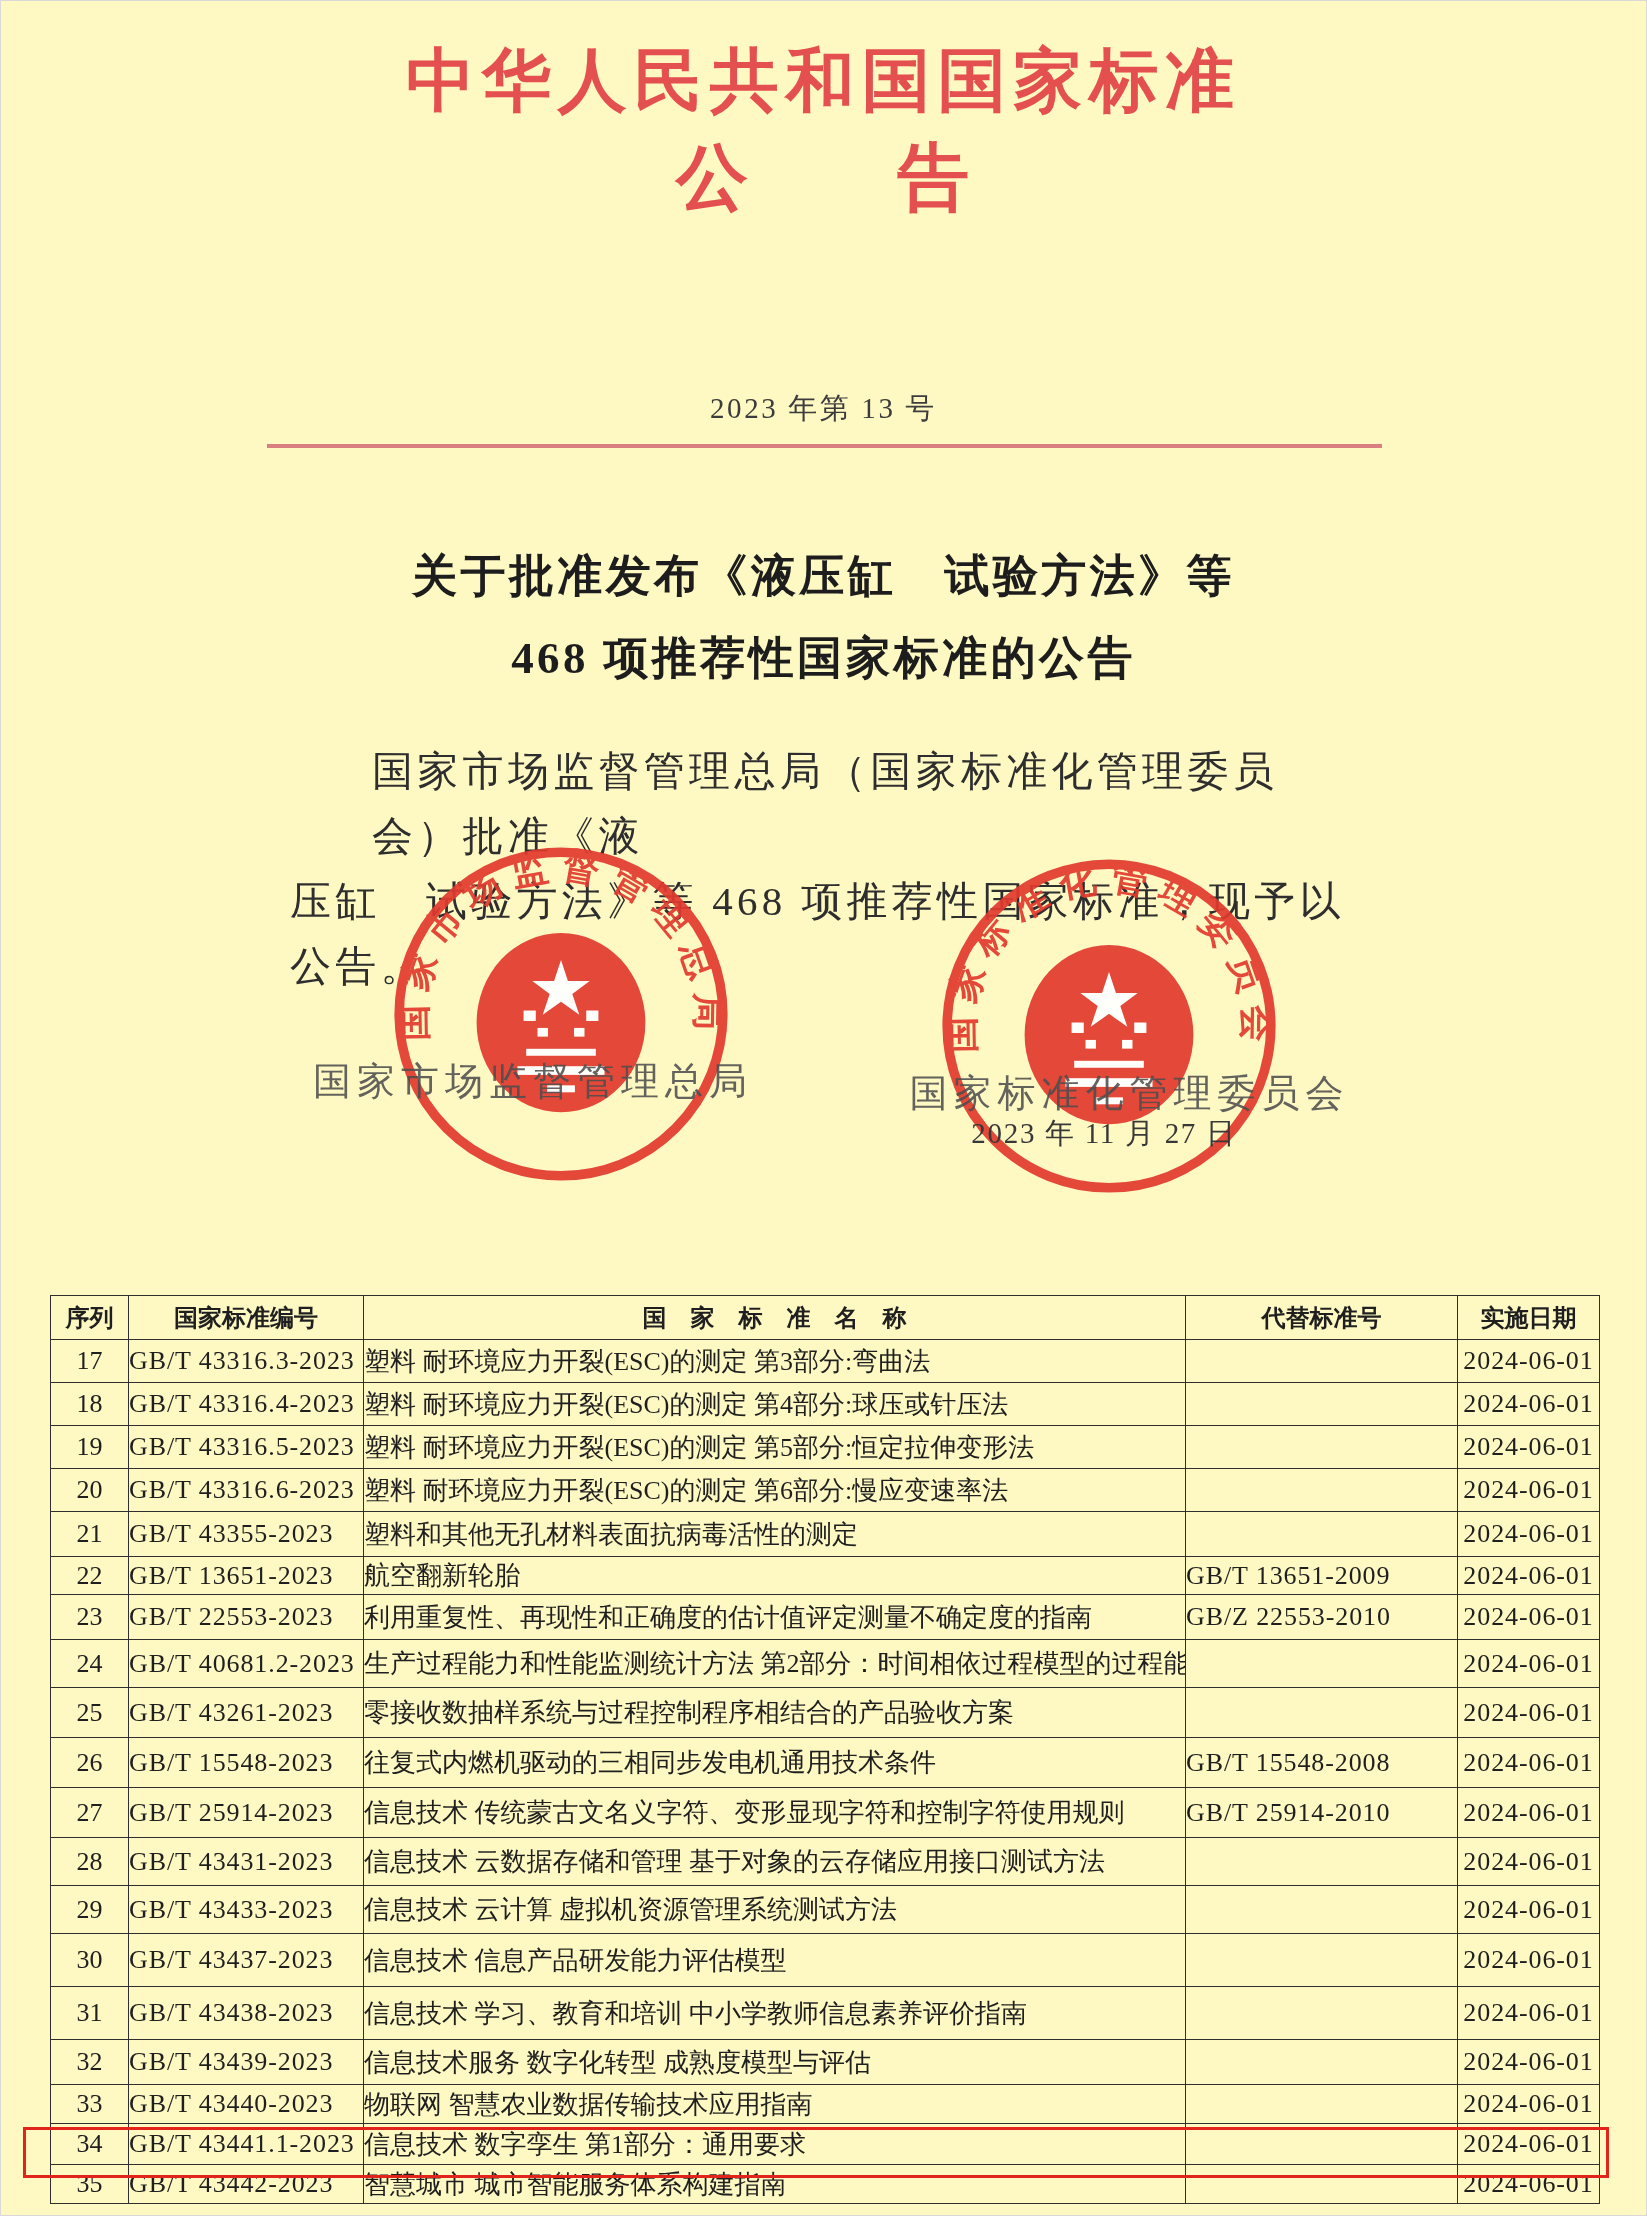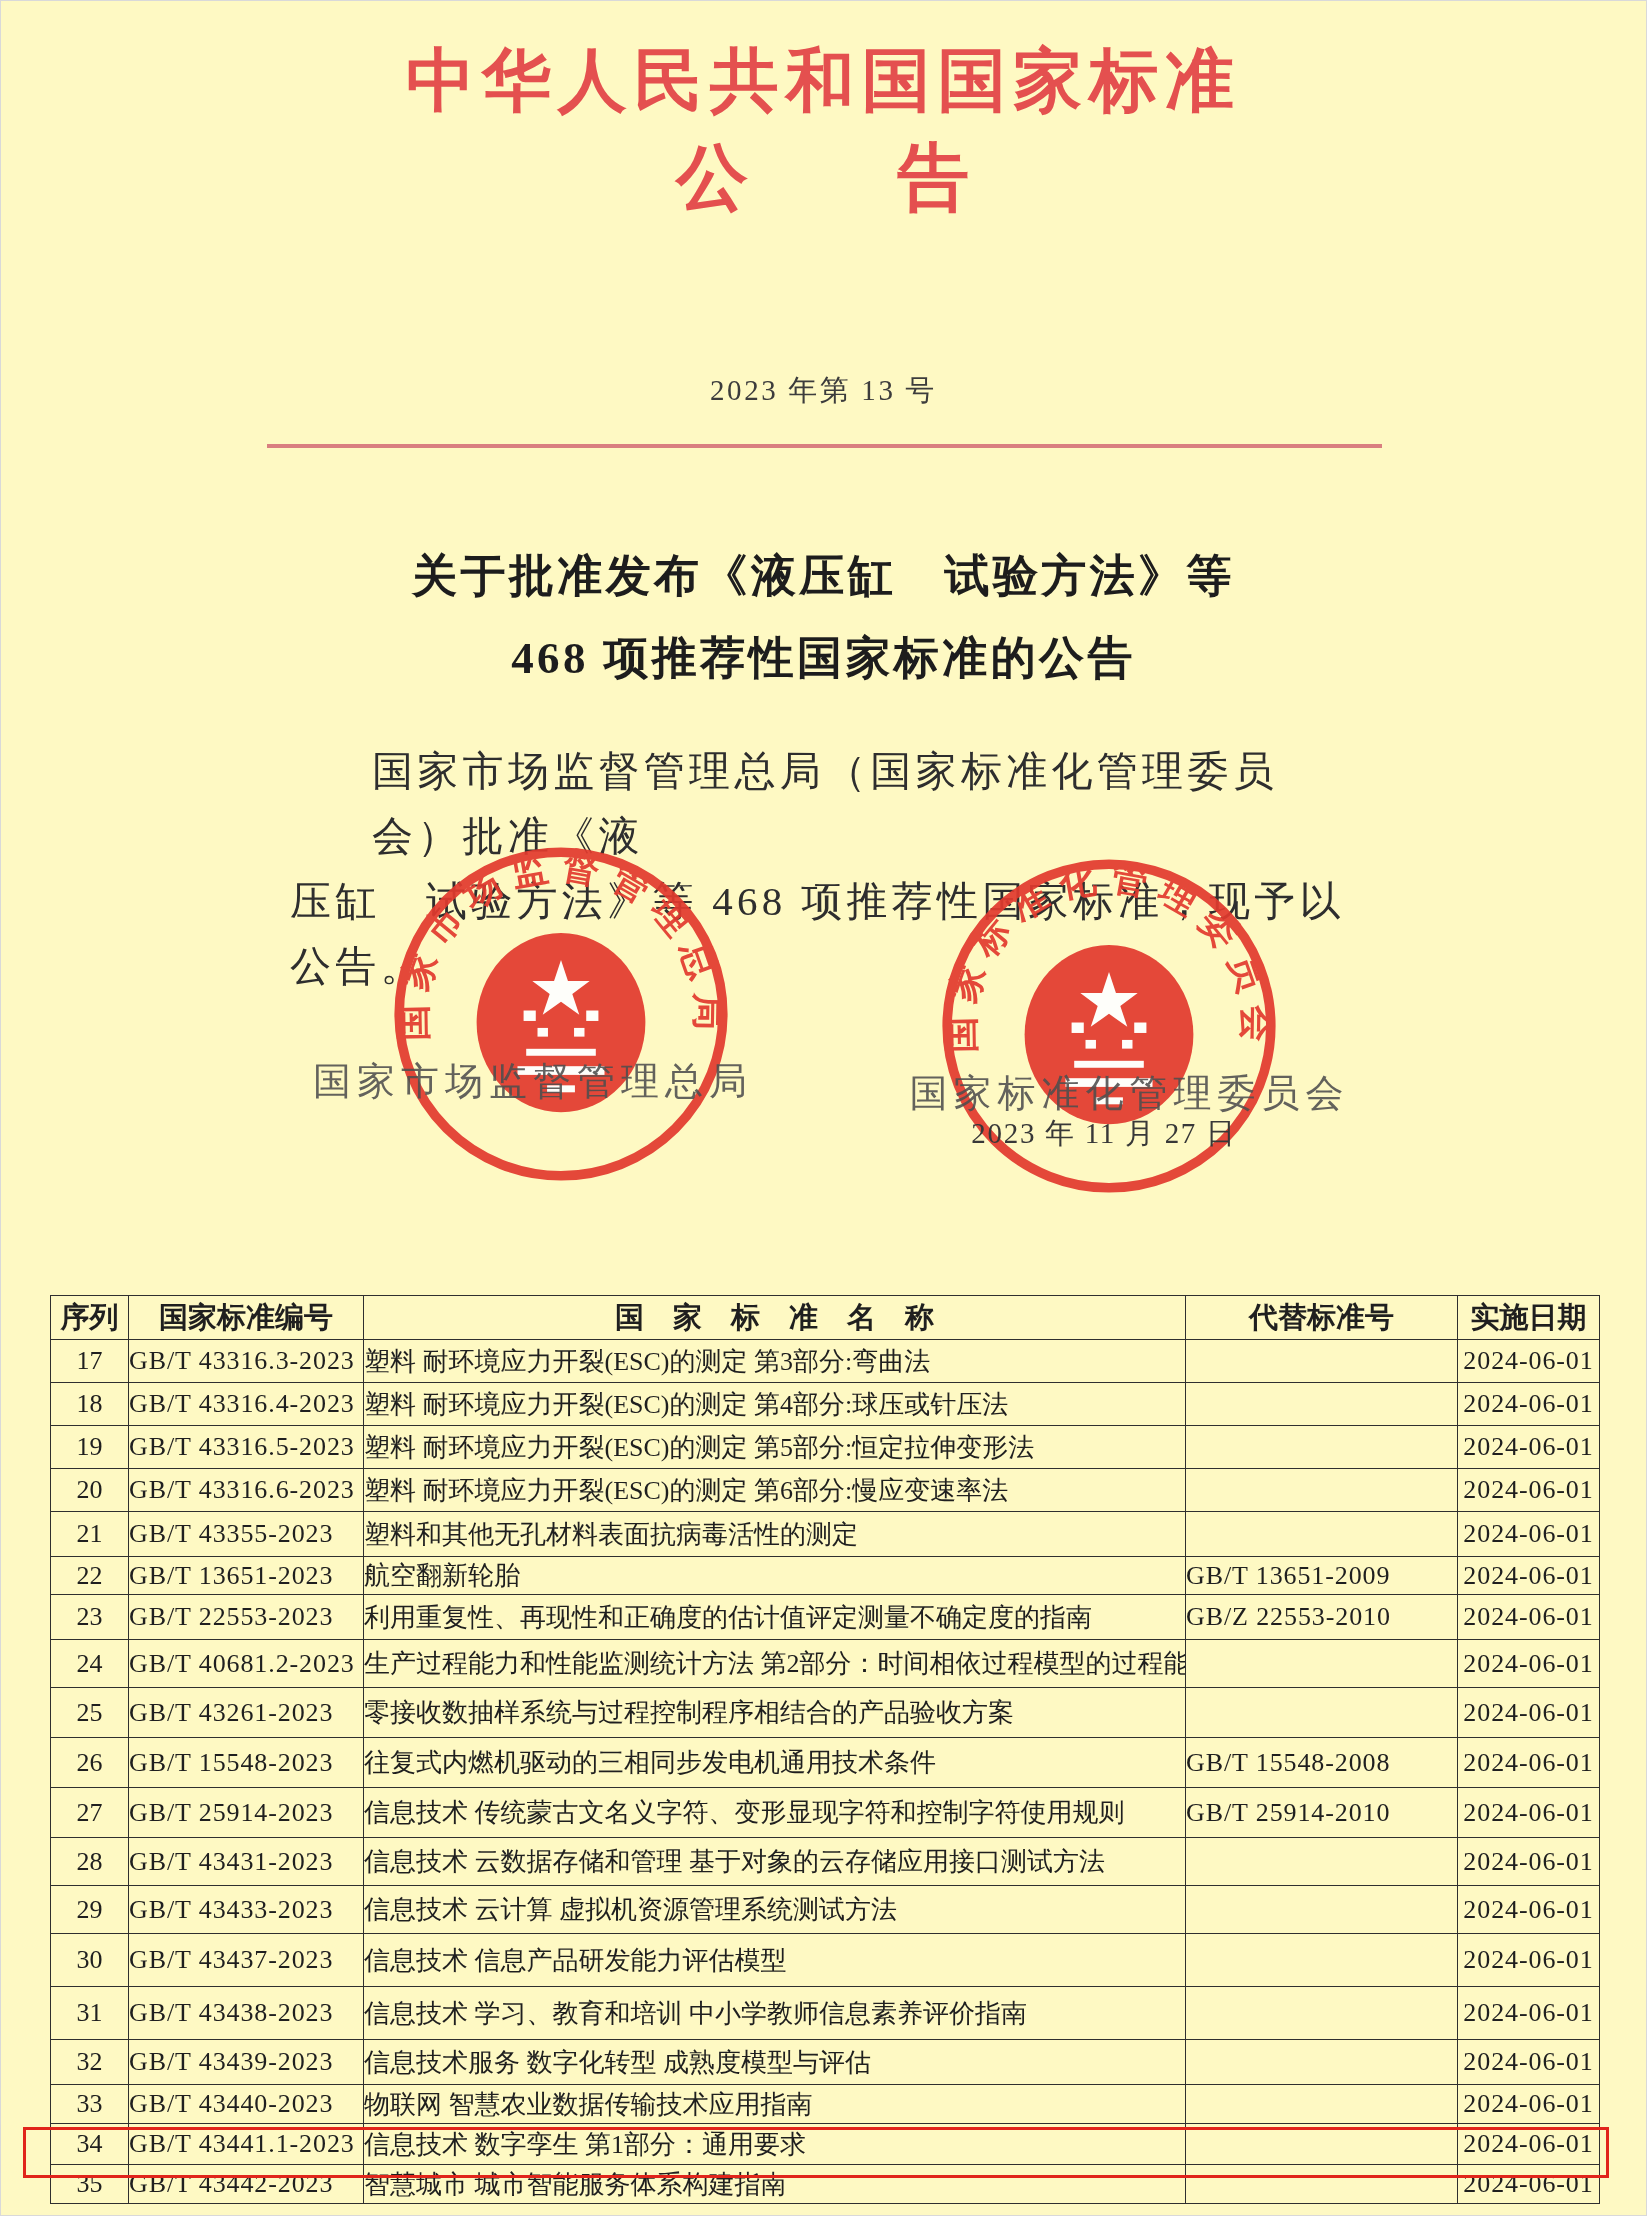--- a/index.html
+++ b/index.html
@@ -12,40 +12,40 @@
     box-sizing:border-box;
     overflow:hidden;
     font-family:"Liberation Serif","DejaVu Serif",serif;
     color:var(--text-dark,#1f1f1f);
   }
   .abs{position:absolute;}
   .center{text-align:center;width:100%;}
 
   .doc-title{top:34px;font-size:69px;font-weight:700;letter-spacing:6.9px;color:var(--title-red,#e4504f);}
   .doc-subtitle{top:129px;font-size:72px;font-weight:700;letter-spacing:1.7px;color:var(--title-red,#e4504f);}
-  .doc-number{top:370px;font-size:29px;letter-spacing:2.6px;color:#3c3c3c;}
+  .doc-number{top:388px;font-size:29px;letter-spacing:2.6px;color:#3c3c3c;}
   .red-line{top:443px;left:266px;width:1115px;height:4.3px;background:var(--line-red,#d97f80);}
   .announce-title{top:534px;font-size:45px;font-weight:700;line-height:82px;letter-spacing:3.4px;color:#1d1d1d;}
   .body-text{top:738px;left:289px;width:1077px;font-size:41px;letter-spacing:4.3px;line-height:65px;color:#2e2e2e;}
   .body-text .indent{padding-left:82px;}
 
   .seal{pointer-events:none;opacity:.92;}
   .seal-1{left:386px;top:839px;}
   .seal-2{left:934px;top:851px;}
   .sig{font-size:38px;letter-spacing:6px;color:#4e4e4e;text-align:center;opacity:.88;}
   .sig-1{left:283px;top:1055px;width:498px;}
   .sig-2{left:888px;top:1067px;width:481px;}
   .sign-date{left:940px;top:1113px;width:326px;text-align:center;font-size:29px;letter-spacing:1.7px;color:#383838;}
 
   .table-wrap{left:49px;top:1294px;width:1550px;}
   table.std{width:100%;border-collapse:collapse;table-layout:fixed;
     border:1.7px solid var(--border-dark,#2f2f2f);font-size:26px;}
   table.std th,table.std td{border:0.9px solid var(--border-dark,#2f2f2f);
     padding:0;vertical-align:middle;overflow:hidden;white-space:nowrap;}
-  table.std th{height:43px;font-size:29px;font-weight:700;text-align:center;}
+  table.std th{height:43px;font-size:24px;font-weight:700;text-align:center;}
   td.c-seq{text-align:center;}
   td.c-code{padding-left:12px;letter-spacing:0.9px;}
   td.c-name{padding-left:10.3px;}
   td.c-replaces{padding-left:13.7px;letter-spacing:0.9px;}
   td.c-date{text-align:center;letter-spacing:0.9px;}
 
   .highlight-box{
     position:absolute;left:-27.5px;width:calc(100% + 36px);
     border:3.4px solid var(--highlight-red,#e1251b);
     box-sizing:border-box;background:transparent;

